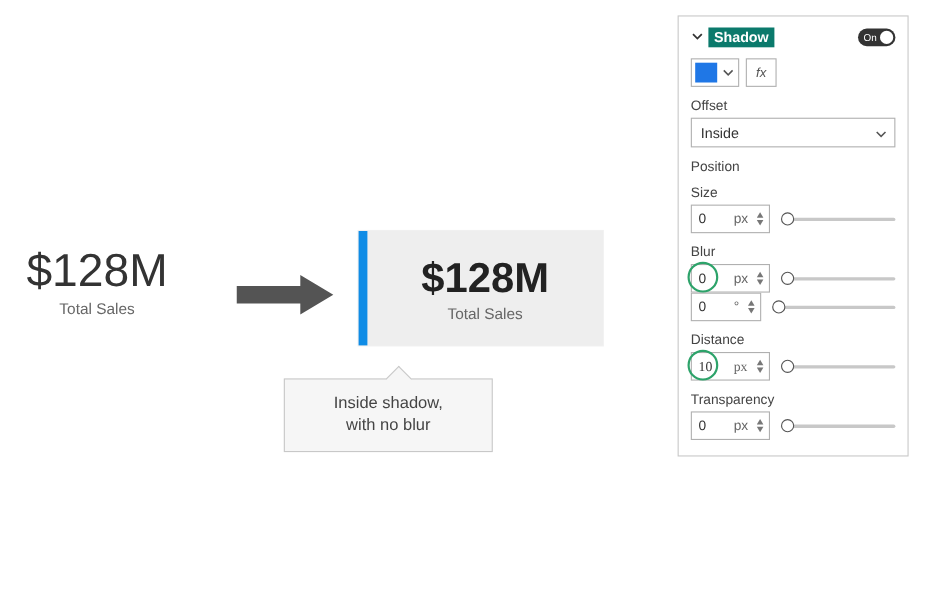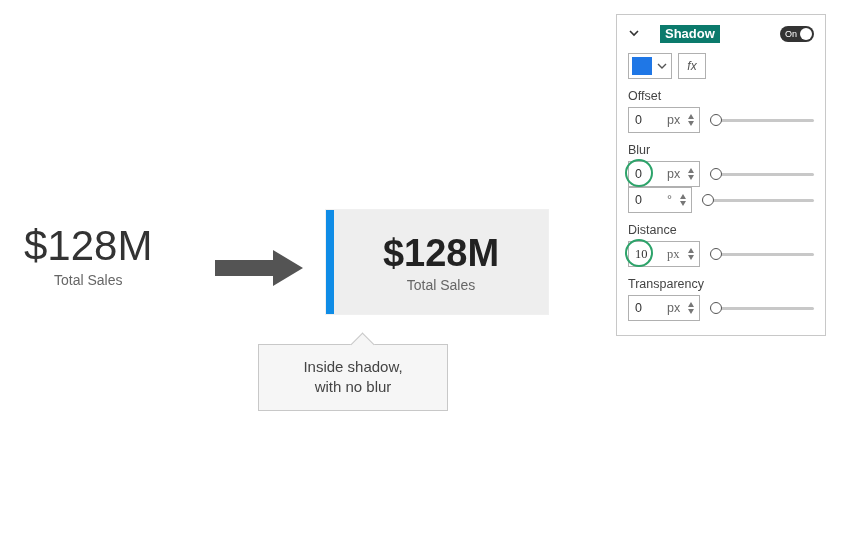--- a/index.html
+++ b/index.html
@@ -105,21 +105,21 @@
   }
   .pane-header {
     display: flex;
     align-items: center;
     justify-content: space-between;
     margin-bottom: 10px;
   }
   .pane-header .left {
     display: flex;
     align-items: center;
-    gap: 20px;
+    gap: 4px;
   }
   .chev {
     display: inline-block;
     transform: rotate(0deg);
   }
   .section-title {
     background: #0b7a6c;
     color: #fff;
     font-weight: 600;
     padding: 1px 5px 2px;
@@ -323,22 +323,30 @@
     <div class="color-picker">
       <div class="swatch" style="background:#1f77e6"></div>
       <svg width="12" height="12">
           <polyline points="2,4 6,8 10,4" fill="none" stroke="#555" stroke-width="1.4"></polyline>
         </svg>
     </div>
     <div class="fx-btn">fx</div>
   </div>
 
   <div class="field-label">Offset</div>
-
-
+  <div class="dropdown">
+    <span>Inside</span>
+    <svg class="dd-chev" width="12" height="12">
+        <polyline points="2,4 6,8 10,4" fill="none" stroke="#555" stroke-width="1.4"></polyline>
+      </svg>
+  </div>
+
+  <div class="field-label">Position</div>
+
+  <div class="field-label">Size</div>
   <div class="num-row">
     <div class="num-input">
       <span class="num-val">0</span>
       <span class="unit">px</span>
       <span class="spinners">
         <svg class="spin" width="8" height="7">
             <polygon points="4,1 7,6 1,6" fill="#777"></polygon>
           </svg>
         <svg class="spin" width="8" height="7">
             <polygon points="1,1 7,1 4,6" fill="#777"></polygon>

